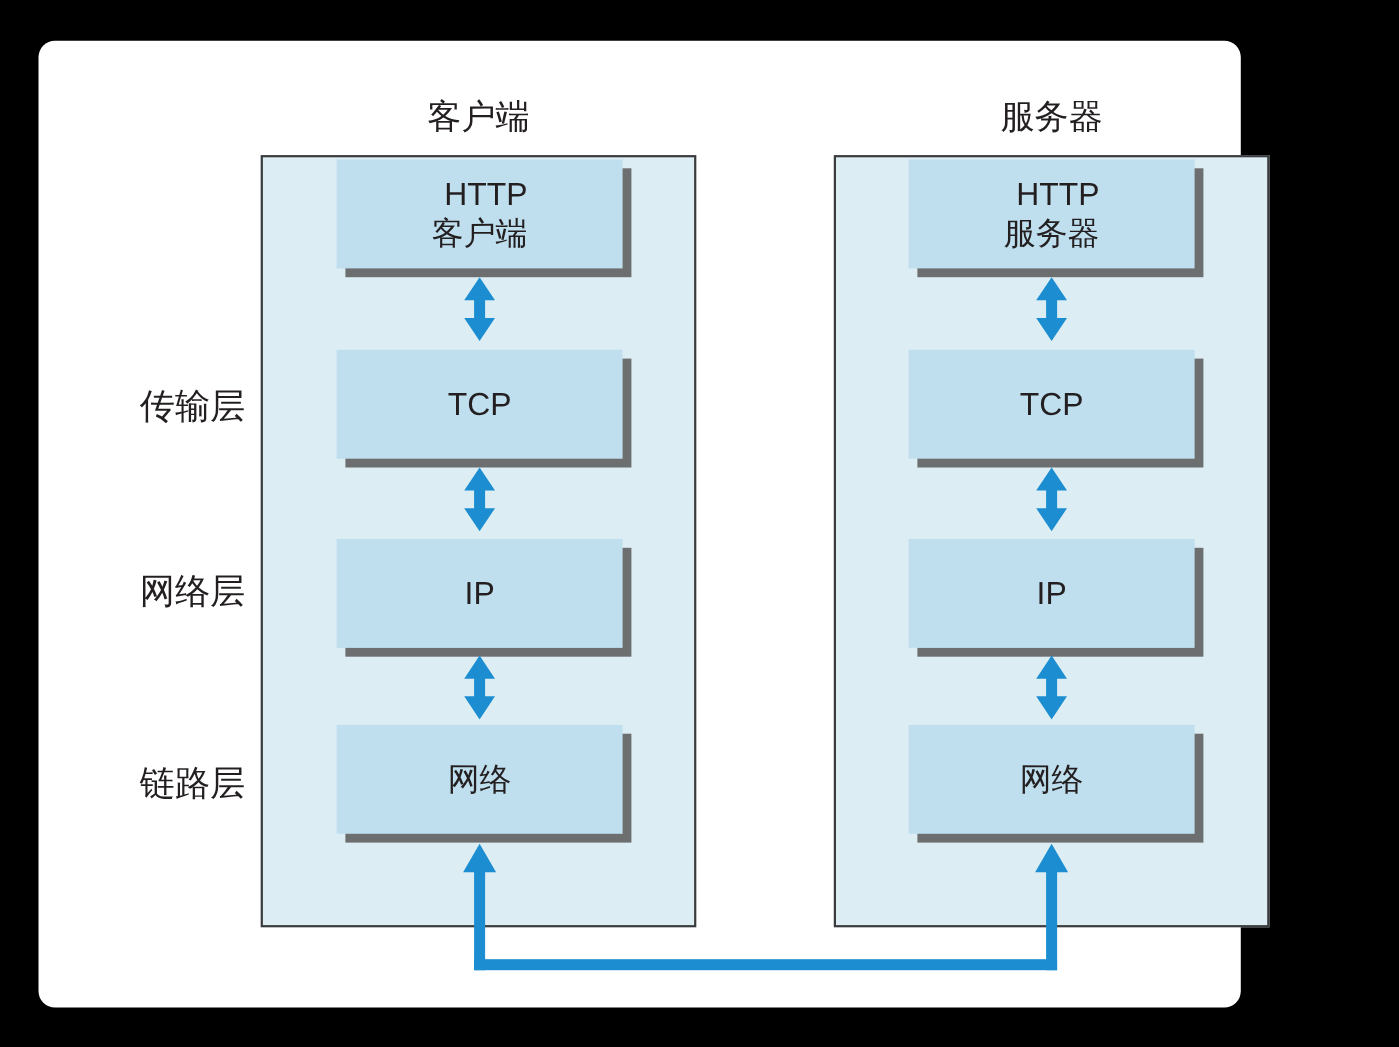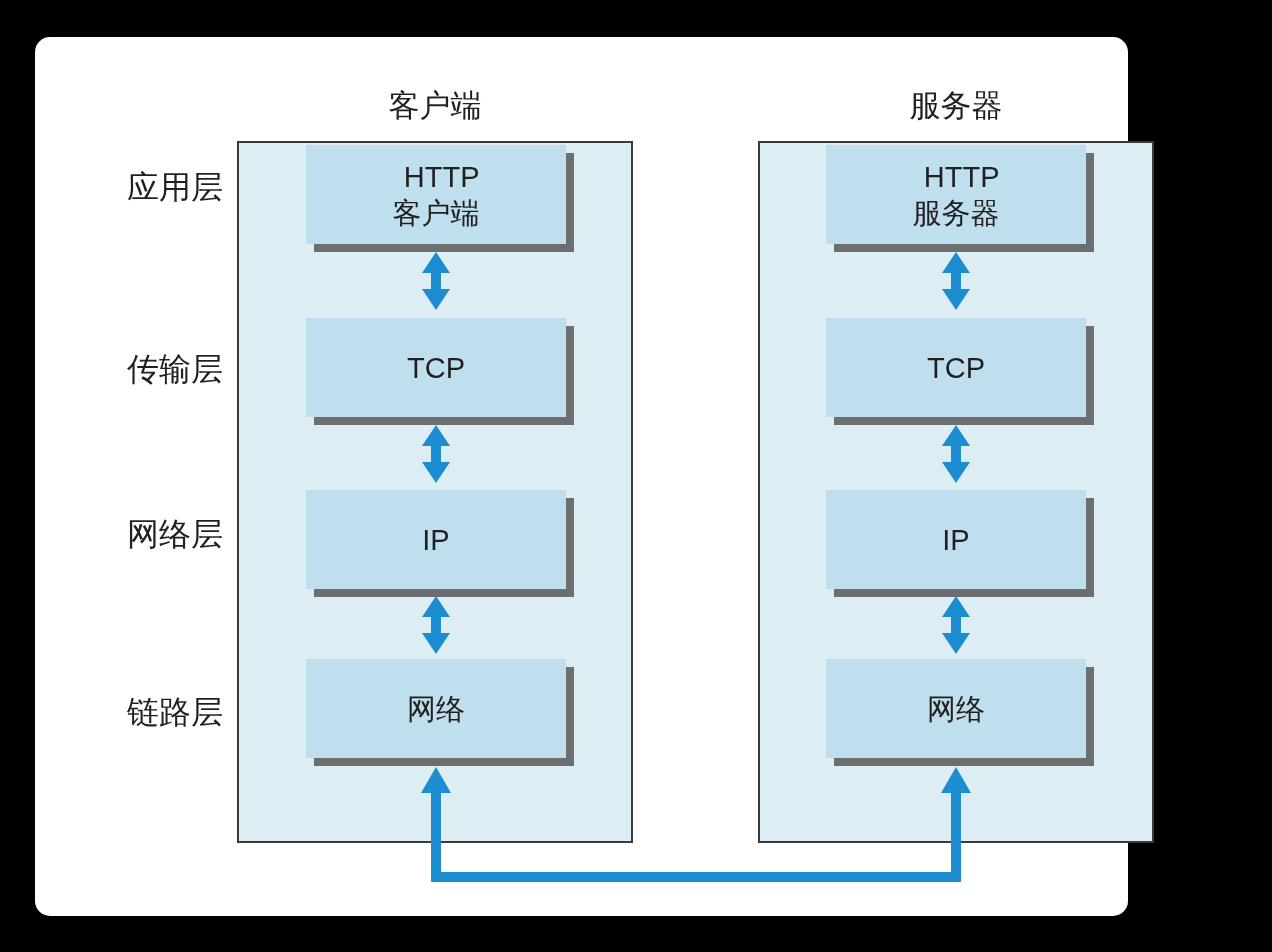--- a/index.html
+++ b/index.html
@@ -60,23 +60,22 @@
   }
 </style>
 </head>
 <body>
 
 <div class="card">
 
   <div class="abs stack-title" style="left:202px;">客户端</div>
   <div class="abs stack-title" style="left:723px;">服务器</div>
 
-  <div class="abs layer-label" style="top:133px;">应用层</div>
   <div class="abs layer-label" style="top:315px;">传输层</div>
-  <div class="abs layer-label" style="top:483px;font-family:Liberation Mono, monospace;">网络层</div>
+  <div class="abs layer-label" style="top:483px;">网络层</div>
   <div class="abs layer-label" style="top:658px;">链路层</div>
 
   <div class="abs panel" style="left:202px;"></div>
 
   <div class="abs panel" style="left:723px;"></div>
 
   <div class="abs layer-box box-row-0" style="left:271px; top:108px;">HTTP
 客户端</div>
   <div class="abs layer-box" style="left:271px; top:281px;">TCP</div>
   <div class="abs layer-box" style="left:271px; top:453px;">IP</div>

